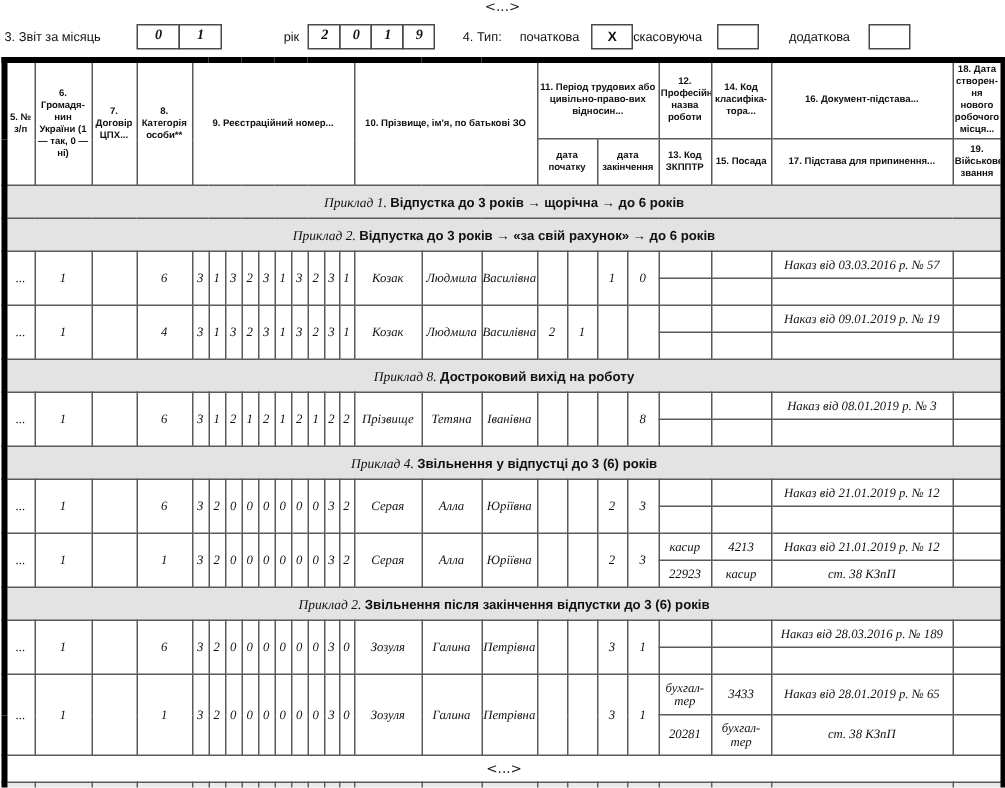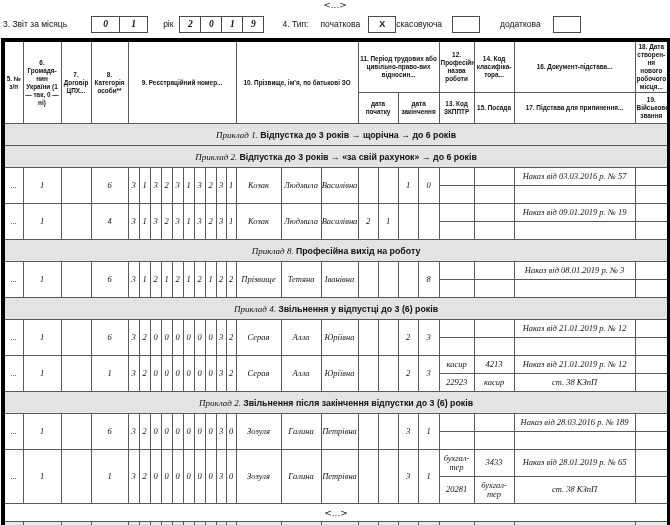--- a/index.html
+++ b/index.html
@@ -18,21 +18,21 @@
   .grid td{border:1px solid #5a5a5a;padding:0;overflow:hidden;text-align:center;vertical-align:middle;
        font:italic 8.5px "Liberation Serif",serif;line-height:1.1;color:#111;}
   .grid thead td{font:bold 6.4px "Liberation Sans",sans-serif;line-height:1.25;padding:1px;font-style:normal;}
   tr.h1{height:46px;} tr.h2{height:31px;}
   tr.ban td{background:#e3e3e3;height:21px;font:italic 9px "Liberation Serif",serif;}
   tr.ban b{font:bold 8.8px "Liberation Sans",sans-serif;font-style:normal;}
   tr.t,tr.b{height:18px;}
   tr.t2,tr.b2{height:27px;}
   tr.foot td{height:17px;font:9px "DejaVu Sans",sans-serif;font-style:normal;}
   tr.stub td{height:4px;background:#e9e9e9;}
-  .ml24{margin-left:24px;} .ml28{margin-left:15px;} .ml6{margin-left:6px;} .ml18{margin-left:18px;}
+  .ml24{margin-left:24px;} .ml28{margin-left:41px;} .ml6{margin-left:6px;} .ml18{margin-left:18px;}
   .ml12{margin-left:12px;} .ml8{margin-left:8px;} .ml14{} .ml10{margin-left:10px;} .ml20{margin-left:20px;}
 </style>
 </head>
 <body>
 
 <div class="top-ell">&lt;...&gt;</div>
 
 <div class="formline">
   <span>3. Звіт за місяць</span>
   <span class="cellbox ml24">
@@ -177,21 +177,21 @@
   <td></td>
 </tr>
 <tr class="b">
   <td></td>
   <td></td>
   <td></td>
   <td></td>
 </tr>
 
 <tr class="ban">
-        <td colspan="25"><span>Приклад 8.</span> <b>Професійна вихід на роботу</b></td>
+        <td colspan="25"><span>Приклад 8.</span> <b>Достроковий вихід на роботу</b></td>
       </tr>
 
 <tr class="t">
   <td rowspan="2">...</td>
   <td rowspan="2">1</td>
   <td rowspan="2"></td>
   <td rowspan="2">6</td>
   <td rowspan="2">3</td>
         <td rowspan="2">1</td>
         <td rowspan="2">2</td>

